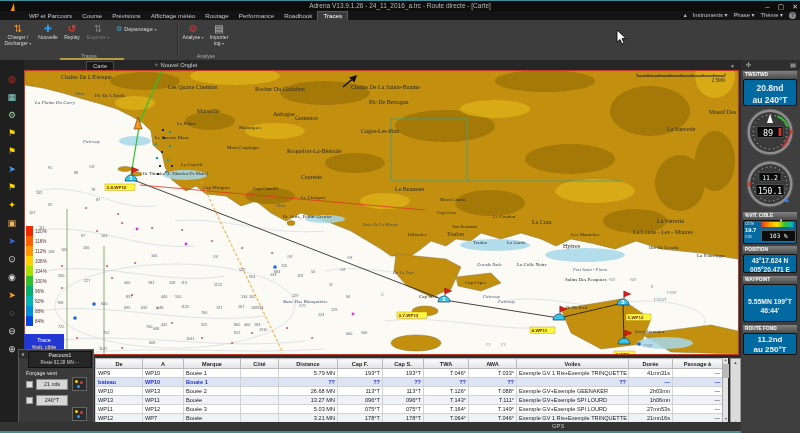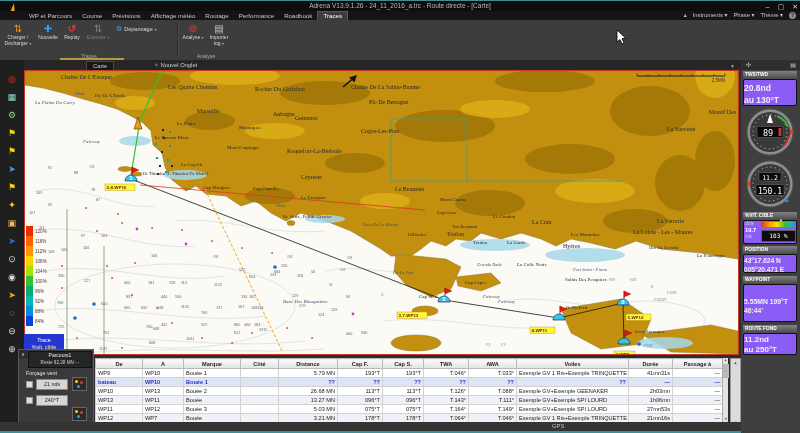--- a/index.html
+++ b/index.html
@@ -83,22 +83,22 @@
   .status{left:0;top:422px;width:800px;height:9px;background:#343434;}
   .gps{left:552px;top:0;font-size:5.8px;color:#c2c2c2;line-height:9px;}
   .bbar{left:0;top:431px;width:800px;height:2px;background:#3b8f9b;}
   .grip{right:2px;top:423px;width:8px;height:8px;
         background:repeating-linear-gradient(135deg,#8a8a8a 0 1px,transparent 1px 3px);}
   
   .sbar{left:741px;top:60px;width:59px;height:373px;background:#3f3f3f;}
   .shead{left:741px;top:60px;width:59px;height:10px;background:#2e2e2e;color:#ccc;font-size:6px;line-height:10px;}
   .ph{position:absolute;width:54px;height:8px;background:linear-gradient(#828282,#4a4a4a);color:#fff;
       font-size:4.8px;font-weight:bold;line-height:8px;padding-left:2px;box-sizing:border-box;}
-  .pb{position:absolute;width:54px;background:#8b5cf6;border:1px solid #121212;border-radius:2px;
-      color:#f0f0f0;box-sizing:border-box;}
+  .pb{position:absolute;width:54px;background:#0369a1;border:1px solid #121212;border-radius:2px;
+      color:#f0f0f0;text-align:center;box-sizing:border-box;}
   .lcdtxt{font-family:"DejaVu Sans Mono",monospace;}
   .vitbar{position:absolute;width:32px;height:5px;background:linear-gradient(90deg,#e03020,#ff9800,#ffe000,#35c035,#00b8c8);}
   .vitlcd{position:absolute;width:33px;height:10px;background:#0d0d0d;border:1px solid #5d5d5d;color:#fff;
           font-size:6px;line-height:10px;text-align:center;}
   .cursor{left:616px;top:30px;}
 </style>
 </head>
 <body>
 
 <div class="abs titlebar">
@@ -754,21 +754,21 @@
 
 <div class="abs sbar"></div>
 <div class="abs shead">
   <span style="position:absolute;left:5px;">✣</span>
   <span style="position:absolute;right:4px;">▤</span>
 </div>
 
 <div class="abs ph" style="left:743px;top:71px;">TWS/TWD</div>
 <div class="abs pb" style="left:743px;top:79px;height:27px;font-size:8.5px;font-weight:bold;line-height:12px;padding-top:2px;">
   <div>20.8nd</div>
-  <div>au 130°T</div>
+  <div>au 240°T</div>
 </div>
 
 <div class="abs" style="left:746px;top:108px;">
 <svg width="48" height="48" viewBox="0 0 48 48">
   <circle cx="24" cy="24" r="23" fill="#8e8e8e" stroke="#555" stroke-width="1"></circle>
   <circle cx="24" cy="24" r="20" fill="#3a3a3a"></circle>
   <circle cx="24" cy="24" r="17" fill="none" stroke="#d8d8d8" stroke-width="1" stroke-dasharray="1,3.45"></circle>
   <path d="M31.2,8.1 A18,18 0 0 1 41.9,18.8" fill="none" stroke="#33bb33" stroke-width="2"></path>
   <path d="M42.7,28.1 A18,18 0 0 1 36.6,38.8" fill="none" stroke="#cc3333" stroke-width="2"></path>
   <polygon points="24,6 27,15 21,15" fill="#ffffff"></polygon>

